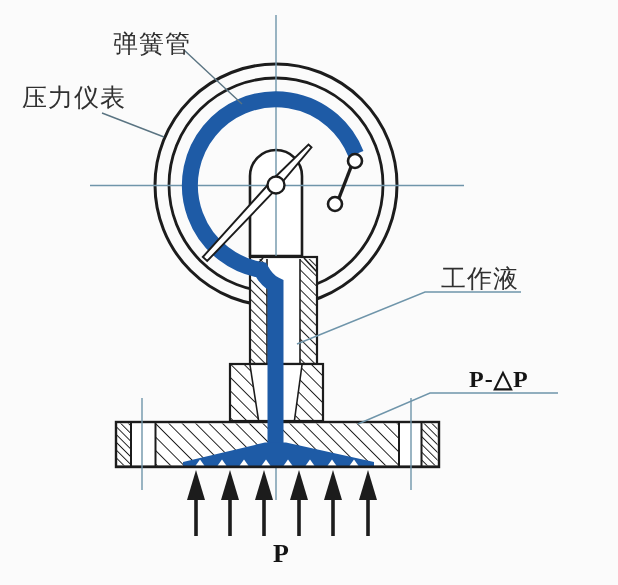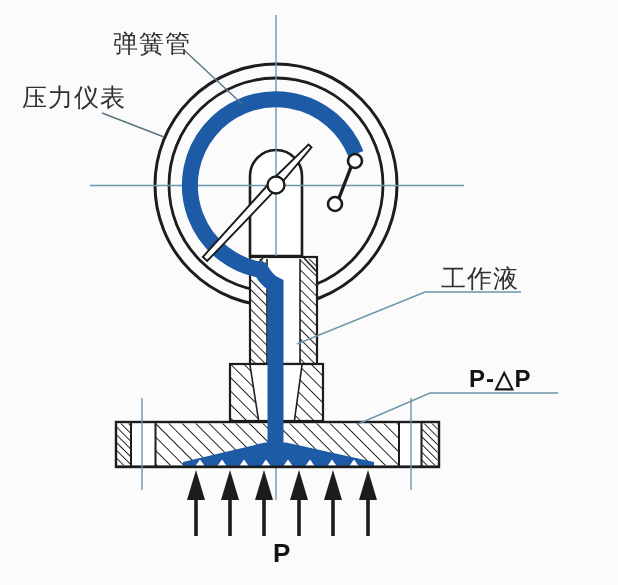--- a/index.html
+++ b/index.html
@@ -1,18 +1,18 @@
 <!DOCTYPE html>
 <html style="--fluid_blue: #1e5ba6; --centerline_teal: #6f95aa; --leader_gray: #5a7482; --line_black: #1c1c1c; --text_dark: #303030; --background: #fbfbfb;"><head>
 <meta charset="utf-8">
 <style>
   html,body{margin:0;padding:0;background:#e9e9e9;}
   .stage{
     position:relative;width:618px;height:585px;background:var(--background,#fbfbfb);
-    font-family:Liberation Sans, sans-serif;overflow:hidden;
+    font-family:Liberation Serif, serif;overflow:hidden;
   }
   svg{display:block}
   
   .k      {stroke:var(--line_black,#1c1c1c);}
   .kfill  {fill:var(--line_black,#1c1c1c);}
   .wh     {fill:#ffffff;}
   .none   {fill:none;}
   .blue   {fill:var(--fluid_blue,#1e5ba6);}
   .blues  {stroke:var(--fluid_blue,#1e5ba6);fill:none;}
   .cl     {stroke:var(--centerline_teal,#6f95aa);stroke-width:1.4;fill:none;}

